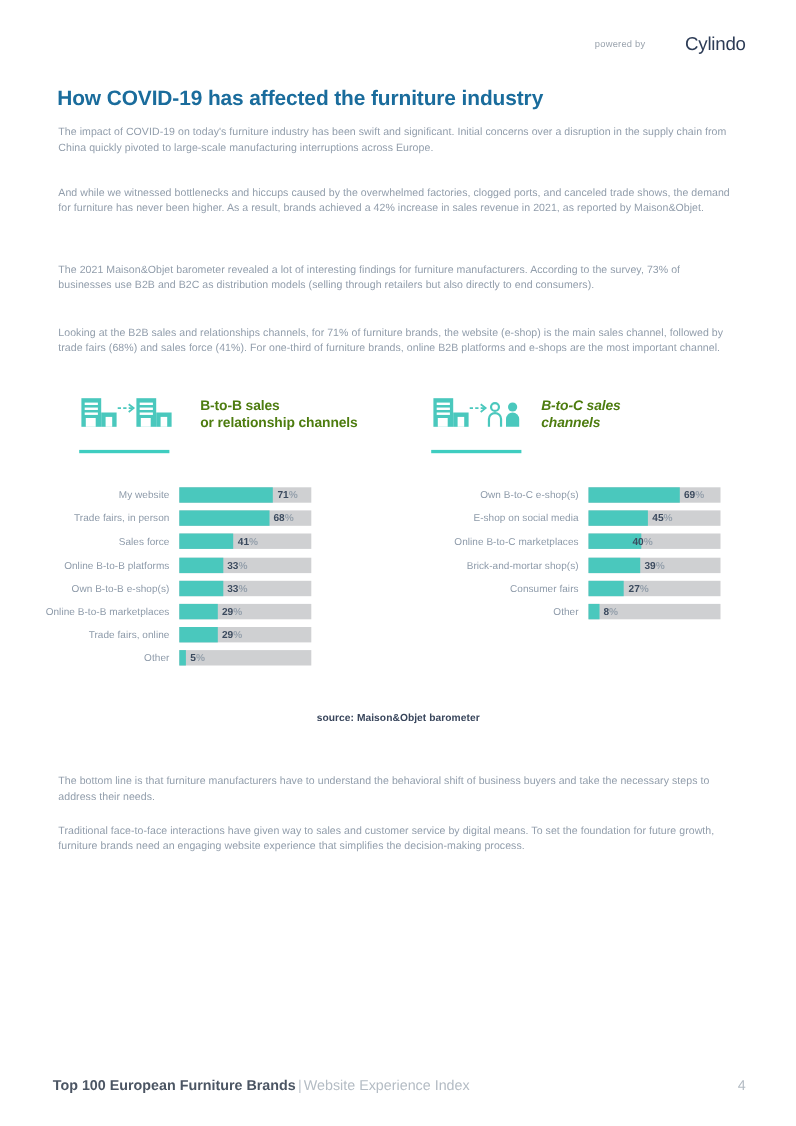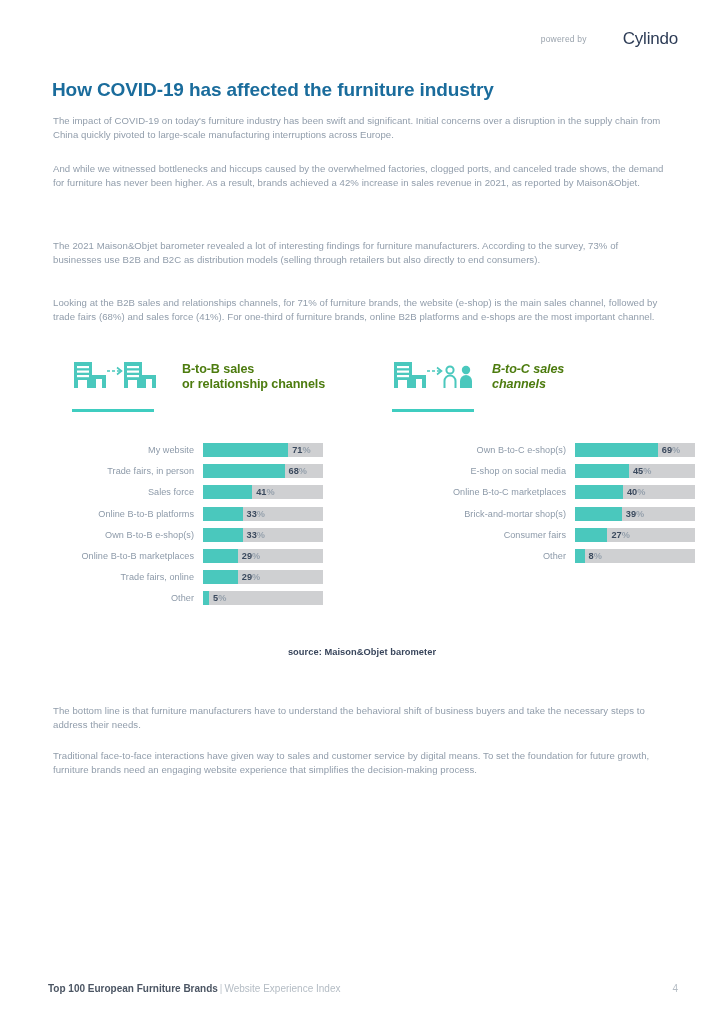--- a/index.html
+++ b/index.html
@@ -65,21 +65,21 @@
   .copy {
     position: absolute;
     left: 53px;
     width: 616px;
     font-size: 9.6px;
     line-height: 14.1px;
     color: #919dab;
     letter-spacing: .05px;
   }
   .copy.p1 { top: 104px; }
-  .copy.p2 { top: 152px; }
+  .copy.p2 { top: 159px; }
   .copy.p3 { top: 229px; }
   .copy.p4 { top: 286px; }
   .copy.p5 { top: 694px; }
   .copy.p6 { top: 739px; }
 
   
   .infographic {
     position: absolute;
     top: 355px;
     left: 0;
@@ -110,21 +110,20 @@
     margin-top: 10px;
     width: 82px;
     height: 3px;
     background: #3fcdc0;
   }
 
   
   .bars {
     position: absolute;
     top: 0;
-    margin-left: 40px;
   }
   .bars.left  { left: 0px;   width: 360px; }
   .bars.right { left: 372px; width: 300px; }
 
   .bar-row {
     display: flex;
     align-items: center;
     height: 14px;
     margin-bottom: 7.2px;
   }
@@ -179,21 +178,21 @@
 
   
   .footer {
     position: absolute;
     left: 48px;
     right: 46px;
     bottom: 30px;
     display: flex;
     align-items: center;
     justify-content: space-between;
-    font-size: 10px;
+    font-size: 13px;
     margin-top: 32px;
   }
   .footer-left { white-space: nowrap; }
   .footer-strong {
     font-weight: bold;
     color: #4b5563;
   }
   .footer-sep { color: #c2c8cf; margin: 0 2px; }
   .footer-light { color: #b4bcc4; }
   .footer-page { color: #b4bcc4; }
@@ -378,21 +377,21 @@
           <div class="bar-label">E-shop on social media</div>
           <div class="track">
             <div class="fill" style="width: 54px; background: rgb(74, 200, 189);"></div>
             <div class="value" style="left: 58px;"><span>45</span><span class="pct">%</span></div>
           </div>
         </div>
         <div class="bar-row">
           <div class="bar-label">Online B-to-C marketplaces</div>
           <div class="track">
             <div class="fill" style="width: 48px; background: rgb(74, 200, 189);"></div>
-            <div class="value" style="left: 52px;"><span>40</span><span class="pct">%</span></div>
+            <div class="value" style="left: 40px;"><span>40</span><span class="pct">%</span></div>
           </div>
         </div>
         <div class="bar-row">
           <div class="bar-label">Brick-and-mortar shop(s)</div>
           <div class="track">
             <div class="fill" style="width: 46.8px; background: rgb(74, 200, 189);"></div>
             <div class="value" style="left: 50.8px;"><span>39</span><span class="pct">%</span></div>
           </div>
         </div>
         <div class="bar-row">

